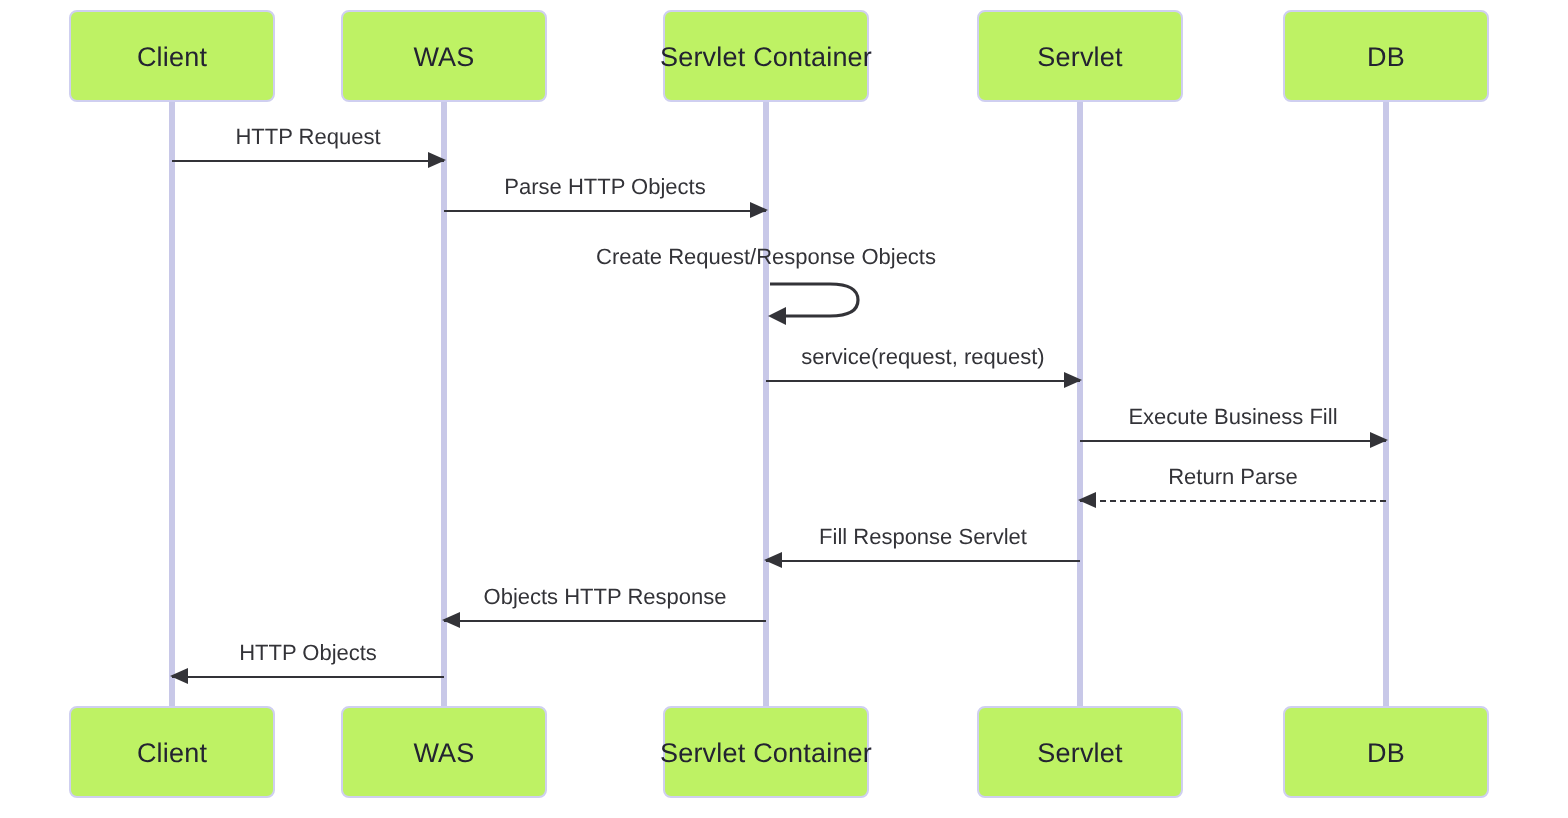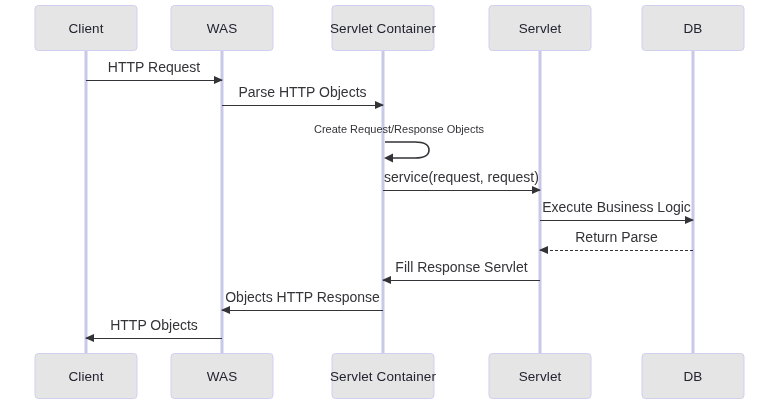--- a/index.html
+++ b/index.html
@@ -17,21 +17,21 @@
   }
   .lifeline {
     position: absolute;
     width: 3px;
     background: #c8c8e8;
     transform: translateX(-1.5px);
   }
   .actor-box {
     position: absolute;
     box-sizing: border-box;
-    background: #e5e5e5;
+    background: #bef264;
     border: 1px solid #cfcff0;
     border-radius: 4px;
     display: flex;
     align-items: center;
     justify-content: center;
     height: 46px;
     width: 103px;
     transform: translateX(-51.5px);
   }
   .actor-label {
@@ -69,21 +69,21 @@
   }
   .arrowhead.left {
     left: -1px;
     border-right: 9px solid #333338;
   }
   .msg-label {
     position: absolute;
     bottom: 5px;
     width: 100%;
     text-align: center;
-    font-size: 14px;
+    font-size: 11px;
     color: #333338;
     font-family: "Liberation Sans", sans-serif;
     white-space: nowrap;
   }
   .selfloop {
     position: absolute;
   }
   .selfloop svg {
     display: block;
     overflow: visible;
@@ -151,31 +151,31 @@
       <div class="msg" style="left: 222px; top: 105px; width: 161px;">
         <div class="msg-line" style="width: 161px;"></div>
         <div class="arrowhead right"></div>
         <div class="msg-label">Parse HTTP Objects</div>
       </div>
       <div class="selfloop" style="left: 383px; top: 140px;">
         <svg width="60" height="30" viewBox="0 0 60 30">
           <path d="M 2 2 L 32 2 Q 46 2 46 10 Q 46 18 32 18 L 10 18" fill="none" stroke="#333338" stroke-width="1.6"></path>
           <polygon points="10,13.5 10,22.5 1,18" fill="#333338"></polygon>
         </svg>
-        <div class="selfloop-label" style="left: 16px; top: -17px;">Create Request/Response Objects</div>
+        <div class="selfloop-label" style="left: 0px; top: -17px;">Create Request/Response Objects</div>
       </div>
       <div class="msg" style="left: 383px; top: 190px; width: 157px;">
         <div class="msg-line" style="width: 157px;"></div>
         <div class="arrowhead right"></div>
         <div class="msg-label">service(request, request)</div>
       </div>
       <div class="msg" style="left: 540px; top: 220px; width: 153px;">
         <div class="msg-line" style="width: 153px;"></div>
         <div class="arrowhead right"></div>
-        <div class="msg-label">Execute Business Logic</div>
+        <div class="msg-label">Execute Business Fill</div>
       </div>
       <div class="msg" style="left: 540px; top: 250px; width: 153px;">
         <div class="msg-line dashed" style="width: 153px;"></div>
         <div class="arrowhead left"></div>
         <div class="msg-label">Return Parse</div>
       </div>
       <div class="msg" style="left: 383px; top: 280px; width: 157px;">
         <div class="msg-line" style="width: 157px;"></div>
         <div class="arrowhead left"></div>
         <div class="msg-label">Fill Response Servlet</div>

